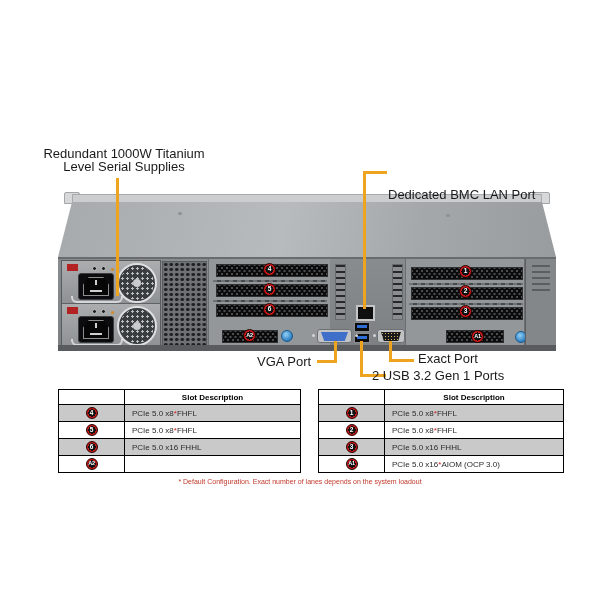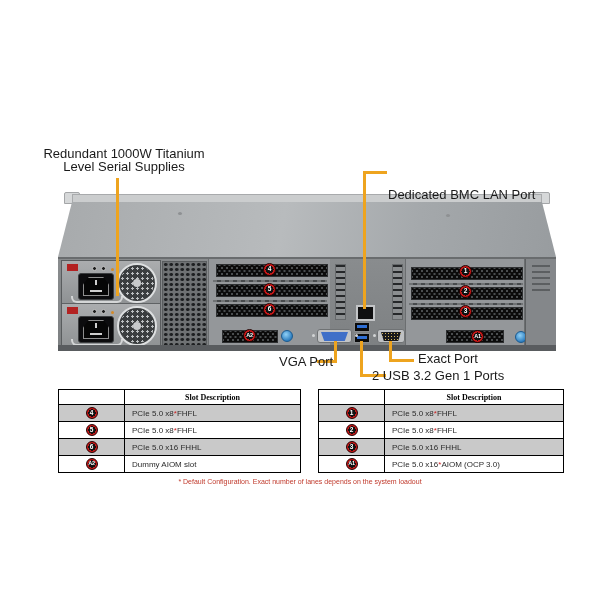--- a/index.html
+++ b/index.html
@@ -9,21 +9,21 @@
     --shade:#C9C9C9;
   }
   html,body{margin:0;padding:0;background:#fff;}
   .canvas{position:relative;width:600px;height:600px;background:#fff;overflow:hidden;
           font-family:"Liberation Sans",sans-serif;color:#1a1a1a;}
 
   
   .lbl{position:absolute;font-size:13px;line-height:13px;z-index:6;white-space:nowrap;}
   .psu-lbl{left:38px;top:147px;width:172px;text-align:center;}
   .bmc-lbl{left:388px;top:166px;margin-top:22px;}
-  .vga-lbl{left:279px;top:355px;text-align:center;}
+  .vga-lbl{left:257px;top:355px;text-align:center;}
   .ser-lbl{left:418px;top:352px;}
   .usb-lbl{left:372px;top:369px;}
 
   
   .line{position:absolute;background:var(--leader);z-index:5;}
 
   
   .chassis{position:absolute;left:58px;top:192px;width:498px;height:158px;z-index:1;}
   .lip{position:absolute;left:14px;top:2px;width:470px;height:10px;background:#cbcdce;border:1px solid #a8aaac;box-sizing:border-box;}
   .tab{position:absolute;top:0;width:16px;height:12px;background:#d6d8d9;border:1px solid #a4a6a8;border-radius:2px 2px 0 0;box-sizing:border-box;}
@@ -89,21 +89,21 @@
   .tbadge{position:static;width:12px;height:12px;flex:0 0 auto;}
 
   
   .ptable{position:absolute;top:389px;border:1px solid #000;background:#fff;font-size:8px;z-index:2;}
   .ptable.lft{left:58px;width:241px;}
   .ptable.rgt{left:318px;width:244px;}
   .trow{display:flex;height:16px;border-top:1px solid #000;align-items:stretch;}
   .trow.head{height:14px;border-top:none;}
   .c1{width:65px;border-right:1px solid #000;display:flex;align-items:center;justify-content:center;}
   .c2{flex:1;display:flex;align-items:center;padding-left:7px;color:#2b2b2b;}
-  .head .c2{justify-content:center;font-weight:bold;padding-left:0;color:#000;font-family:Liberation Serif, serif;}
+  .head .c2{justify-content:center;font-weight:bold;padding-left:0;color:#000;}
   .shade{background:var(--shade);}
   .star{color:#cc2222;}
 
   .footnote{position:absolute;left:0;right:0;top:478px;text-align:center;color:var(--footnote);font-size:7px;z-index:2;}
 </style>
 </head>
 <body>
 
 <div class="canvas">
 
@@ -236,21 +236,20 @@
     <div class="trow shade">
       <div class="c1">
           <span class="badge tbadge">6</span>
         </div>
       <div class="c2">PCIe 5.0 x16 FHHL</div>
     </div>
     <div class="trow">
       <div class="c1">
           <span class="badge tbadge wide">A2</span>
         </div>
-      <div class="c2">Dummy AIOM slot</div>
     </div>
   </div>
 
   <div class="ptable rgt">
     <div class="trow head">
       <div class="c1"></div>
       <div class="c2">Slot Description</div>
     </div>
     <div class="trow shade">
       <div class="c1">

